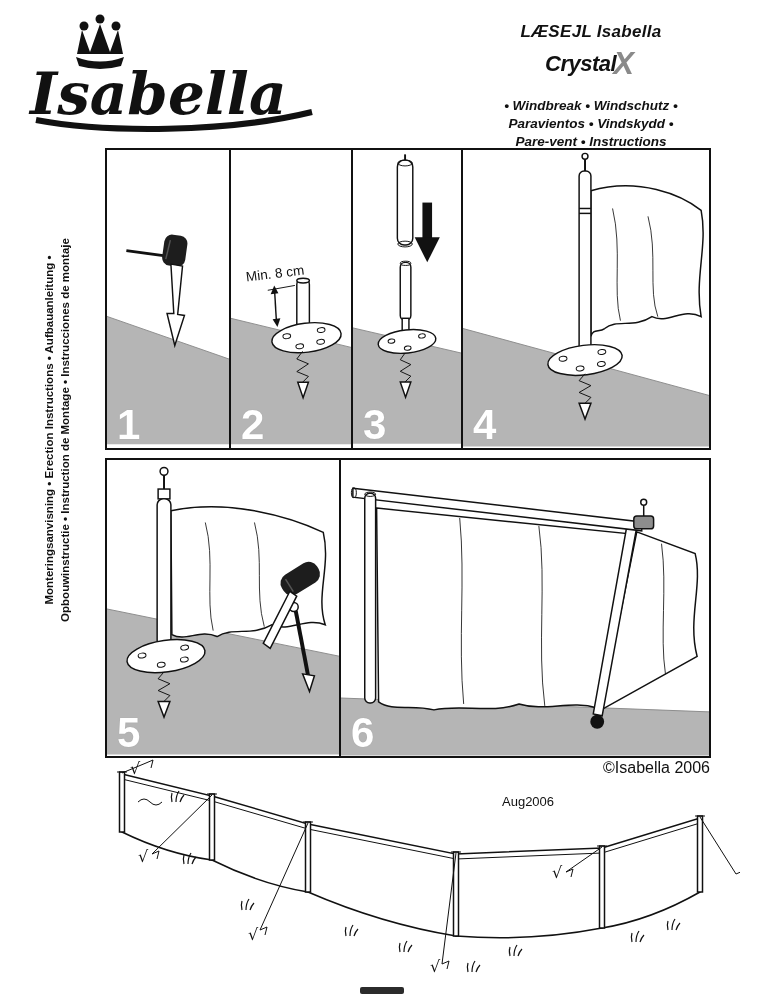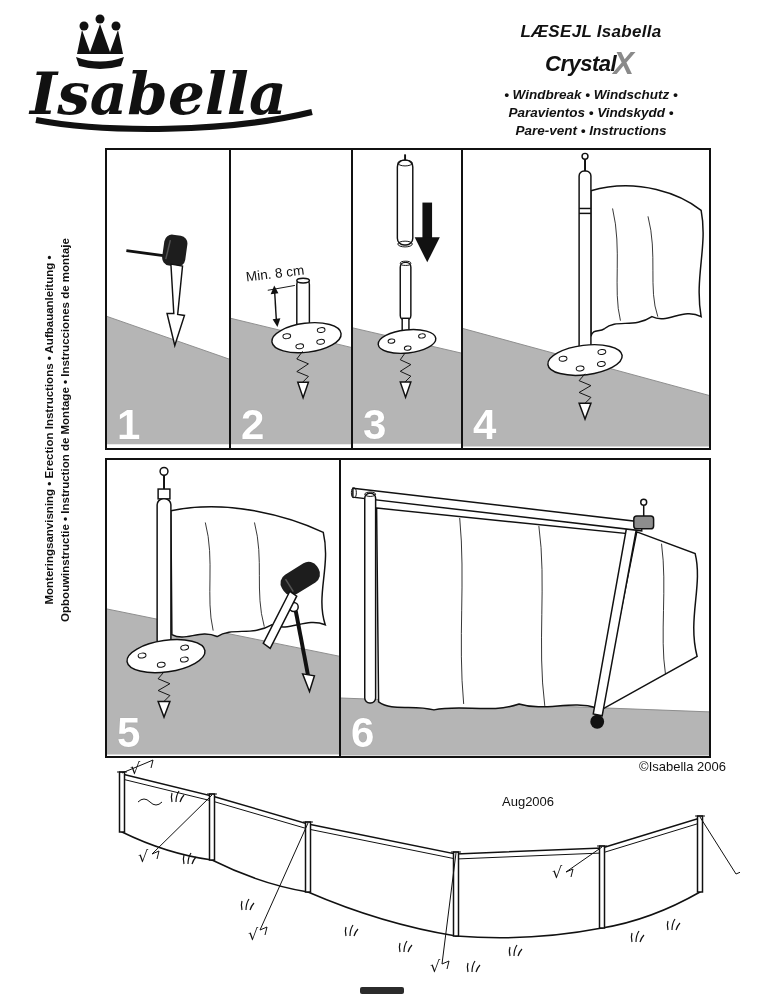--- a/index.html
+++ b/index.html
@@ -10,35 +10,35 @@
   .thin{stroke:#111;stroke-width:1;fill:none;}
   
   .logo-svg{position:absolute;left:26px;top:14px;width:300px;height:120px;}
   
   .header-right{position:absolute;left:466px;top:22px;width:250px;text-align:center;}
   .product-title{font-size:17px;font-weight:bold;font-style:italic;letter-spacing:.3px;}
   .carbon-line{margin-top:1px;height:34px;}
   .carbon-text{font-size:22px;font-weight:800;font-style:italic;letter-spacing:-.5px;}
   .carbon-x{font-size:31px;font-weight:800;font-style:italic;color:#8a8a8a;
             position:relative;top:3px;left:-3px;}
-  .language-block{margin-top:9px;font-size:13.5px;line-height:18px;
+  .language-block{margin-top:20px;font-size:13.5px;line-height:18px;
                   font-weight:bold;font-style:italic;}
   
   .vertical-text{position:absolute;left:-163px;top:414px;width:440px;height:32px;
                  transform:rotate(-90deg);transform-origin:center center;
                  text-align:center;font-size:11.5px;font-weight:bold;line-height:16px;
                  white-space:nowrap;}
   
   .panel{position:absolute;border:2px solid #111;background:#fff;box-sizing:border-box;}
   .panel > svg{position:absolute;left:0;top:0;width:100%;height:100%;}
   .step-num{position:absolute;left:10px;bottom:2px;font-size:42px;font-weight:800;
             color:#fff;text-shadow:0 0 1px #9a9a9a;line-height:1;}
   
   .footer-date{position:absolute;left:502px;top:794px;font-size:13px;}
-  .footer-copy{position:absolute;right:42px;top:759px;font-size:13px;}
+  .footer-copy{position:absolute;right:58px;top:759px;font-size:16px;}
   
   .figure-svg{position:absolute;left:108px;top:758px;width:632px;height:228px;}
   .check-text{font-family:"DejaVu Sans",sans-serif;font-size:16px;fill:#111;}
   .page-mark{position:absolute;left:360px;top:987px;width:44px;height:7px;
              background:#2b2b2b;border-radius:2px;}
 </style>
 </head>
 <body>
 
 <div class="page">

